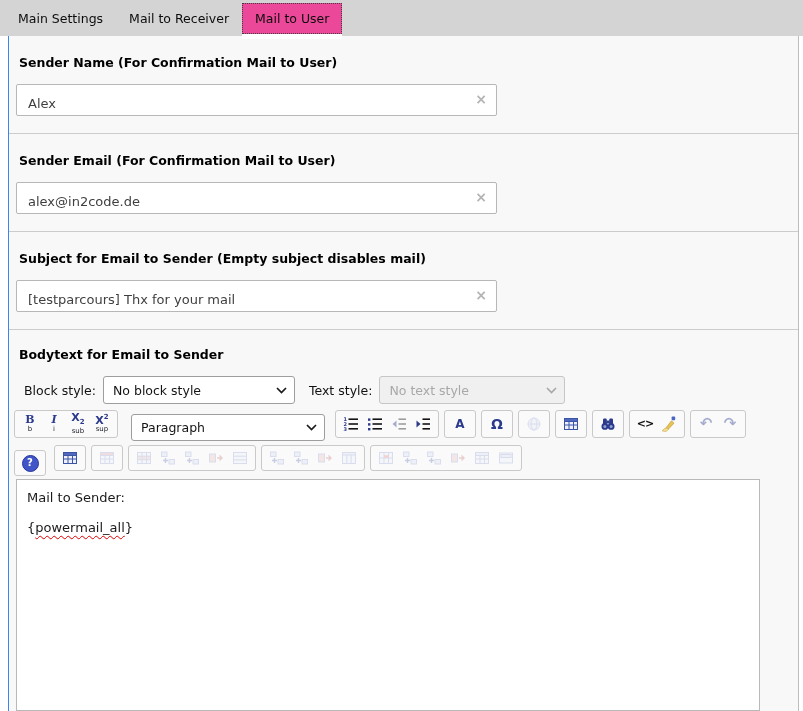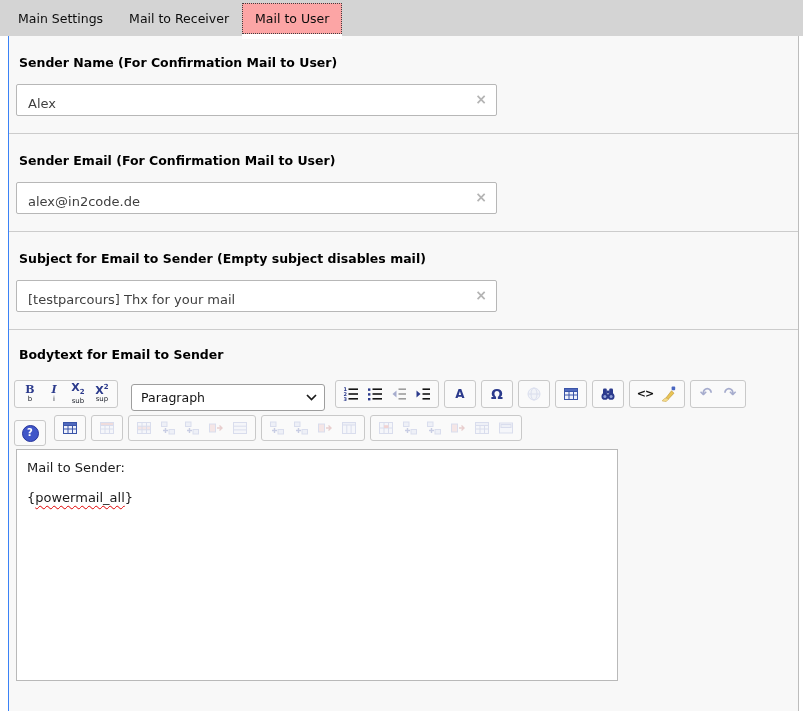--- a/index.html
+++ b/index.html
@@ -4,21 +4,21 @@
 <style>
   html,body{margin:0;padding:0;}
   body{
     width:803px;height:711px;overflow:hidden;background:#fff;
     font-family:"DejaVu Sans","Liberation Sans",sans-serif;
     -webkit-font-smoothing:antialiased;
   }
   
   .tabbar{height:36px;background:#d4d4d4;display:flex;align-items:center;padding-left:5px;box-sizing:border-box;}
   .tab{font-size:12.5px;color:#0c0c0c;padding:8px 13px;cursor:pointer;white-space:nowrap;}
-  .tab.active{background:#fca5a5;border:1px dotted #3f3f3f;padding:7px 12px;box-shadow:0 5px 0 #fff;}
+  .tab.active{background:#ec4899;border:1px dotted #3f3f3f;padding:7px 12px;box-shadow:0 5px 0 #fff;}
   
   .panel{margin-left:8px;margin-right:4px;height:675px;background:#f8f8f8;
          border-left:1px solid #3b82f6;border-right:1px solid #bdbdbd;box-sizing:border-box;overflow:hidden;}
   section.field{padding:19px 8px 17px 7px;border-bottom:1px solid #cccccc;}
   .flabel{font-weight:bold;font-size:12.5px;color:#000;margin:0 0 14px 3px;}
   .tinput{position:relative;width:481px;}
   .tinput input{width:100%;box-sizing:border-box;height:32px;border:1px solid #b7b7b7;border-radius:2px;
                 padding:6px 30px 0 11px;font-size:13px;color:#3f3f3f;background:#fff;outline:none;
                 font-family:"DejaVu Sans","Liberation Sans",sans-serif;}
   .clear{position:absolute;right:10px;top:8px;color:#b4b4b4;font-weight:bold;font-size:14px;line-height:14px;cursor:pointer;}
@@ -52,21 +52,21 @@
   .stack .glyph{font-size:11px;font-weight:bold;color:#2b3a8c;}
   .stack .glyph sub,.stack .glyph sup{font-size:7px;}
   .stack .small{font-size:7px;color:#20242e;margin-top:1px;}
   .bigA{font-size:12px;font-weight:bold;color:#2b3a8c;}
   .bigO{font-size:14px;font-weight:bold;color:#2b3a8c;}
   .srcg{font-size:11px;font-weight:bold;color:#101010;letter-spacing:-1px;}
   .uglyph{font-size:15px;font-weight:bold;color:#2b3a8c;}
   .helpic{width:15px;height:15px;border-radius:50%;background:#4056c8;border:1px solid #27359c;color:#fff;
           font-size:10px;font-weight:bold;display:inline-flex;align-items:center;justify-content:center;}
   
-  .editor{margin:3px 0 0 0;width:602px;height:232px;background:#fff;border:1px solid #b9b9b9;
+  .editor{margin:3px 0 0 0;width:744px;height:232px;background:#fff;border:1px solid #b9b9b9;
           box-sizing:border-box;padding:9px 10px;font-size:13px;color:#1a1a1a;cursor:text;}
   .editor p{margin:0 0 13px;line-height:17px;}
   .sq{text-decoration:underline;text-decoration-style:wavy;text-decoration-color:#e00000;
       text-decoration-thickness:1px;text-underline-offset:3px;}
 </style>
 </head>
 <body>
 
 <div class="tabbar">
   <div class="tab">Main Settings</div>
@@ -96,20 +96,36 @@
     <div class="flabel">Subject for Email to Sender (Empty subject disables mail)</div>
     <div class="tinput">
       <input value="[testparcours] Thx for your mail" style="">
       <span class="clear">×</span>
     </div>
   </section>
 
   <section class="rte">
     <div class="flabel">Bodytext for Email to Sender</div>
 
+    <div class="stylerow">
+      <label>Block style:</label>
+      <span class="sel block">
+        <span>No block style</span>
+        <svg class="chev" width="11" height="7" viewBox="0 0 11 7">
+            <path d="M1 1 L5.5 5.5 L10 1" fill="none" stroke="currentColor" stroke-width="1.7"></path>
+          </svg>
+      </span>
+      <label class="lbl2">Text style:</label>
+      <span class="sel textst disabled">
+        <span>No text style</span>
+        <svg class="chev" width="11" height="7" viewBox="0 0 11 7">
+            <path d="M1 1 L5.5 5.5 L10 1" fill="none" stroke="currentColor" stroke-width="1.7"></path>
+          </svg>
+      </span>
+    </div>
 
     <div class="tb r1">
       <span class="tbslot" id="tb1a">
           <span class="tbgroup">
             <span class="tbbtn">
               <span class="ticon">
                 <span class="stack">
                   <span class="glyph" style="font-family:'DejaVu Serif',serif">B</span>
                   <span class="small">b</span>
                 </span>

